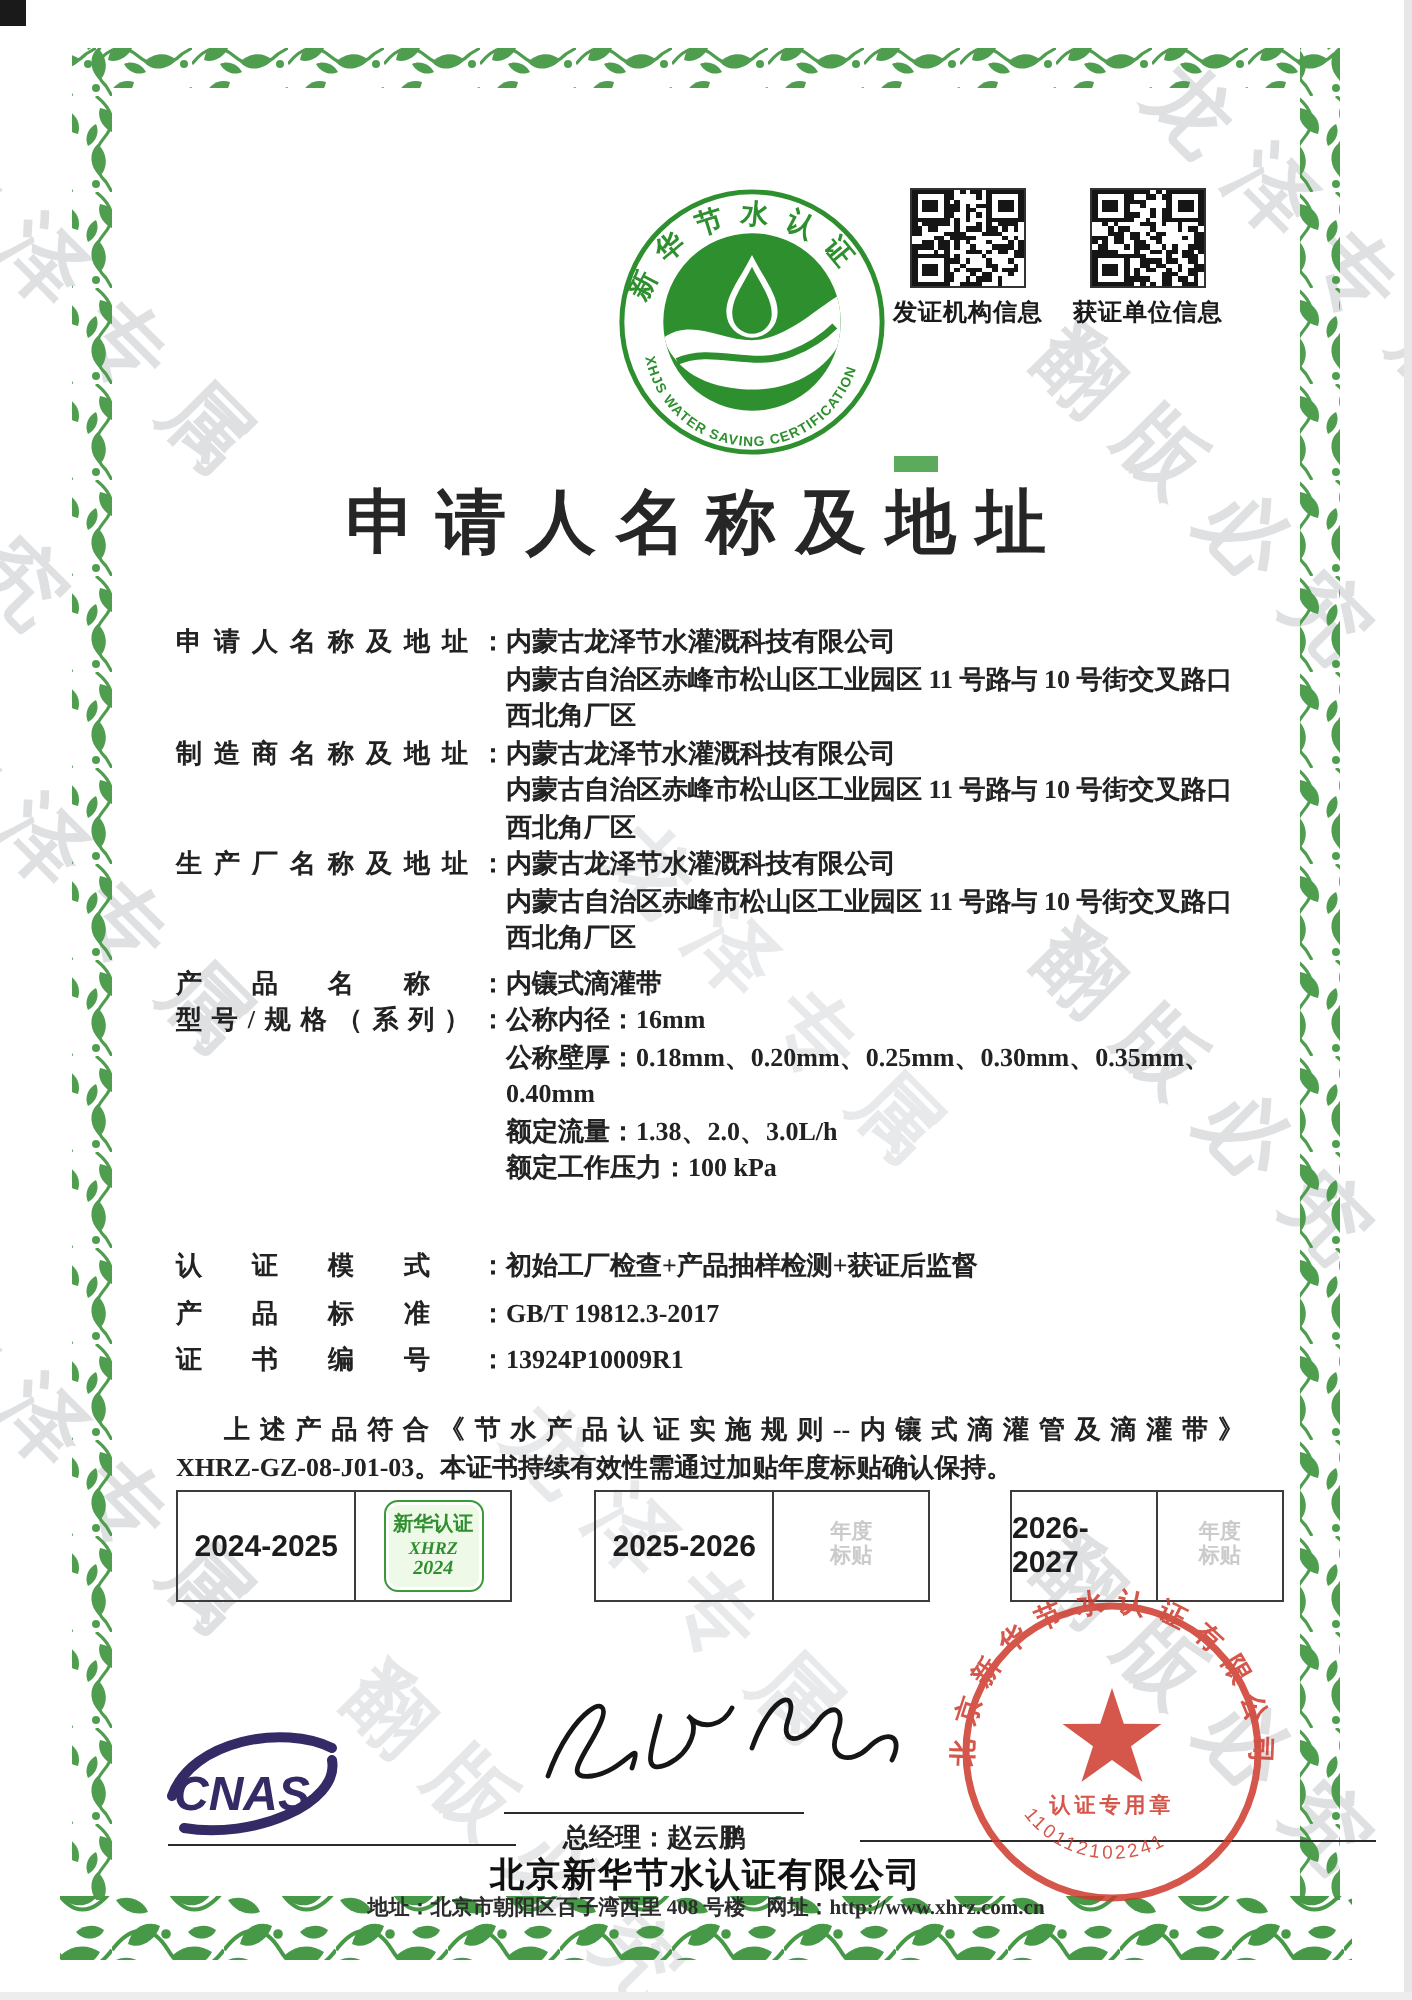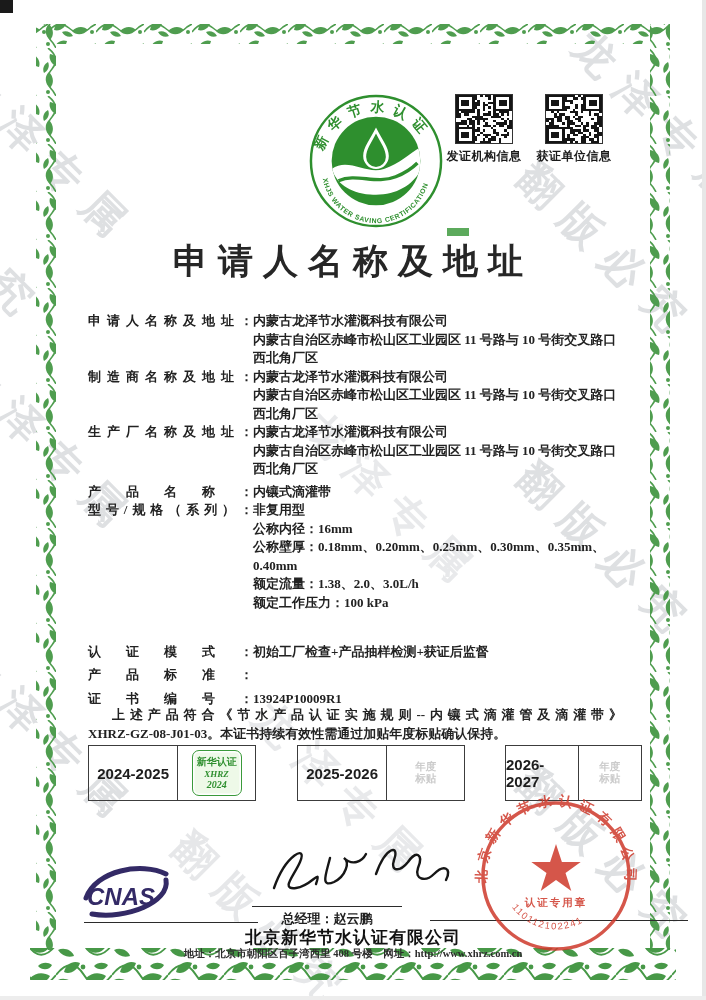--- a/index.html
+++ b/index.html
@@ -1066,40 +1066,42 @@
       </div>
       <div class="frow" style="margin-top: 4px;">
         <div class="flabel">产品名称：</div>
         <div class="fvalue">
           <div class="fline">内镶式滴灌带</div>
         </div>
       </div>
       <div class="frow">
         <div class="flabel">型号/规格（系列）：</div>
         <div class="fvalue">
-          <div class="fline">非复用型</div>
           <div class="fline">公称内径：16mm</div>
           <div class="fline">公称壁厚：0.18mm、0.20mm、0.25mm、0.30mm、0.35mm、0.40mm</div>
           <div class="fline">额定流量：1.38、2.0、3.0L/h</div>
           <div class="fline">额定工作压力：100 kPa</div>
         </div>
       </div>
       <div class="frow" style="margin-top: 7px;">
         <div class="fvalue">
           <div class="fline"></div>
         </div>
       </div>
       <div class="frow" style="margin-top: 5px;">
         <div class="flabel">认证模式：</div>
         <div class="fvalue">
           <div class="fline">初始工厂检查+产品抽样检测+获证后监督</div>
         </div>
       </div>
       <div class="frow" style="margin-top: 5px;">
         <div class="flabel">产品标准：</div>
+        <div class="fvalue">
+          <div class="fline">GB/T 19812.3-2017</div>
+        </div>
       </div>
       <div class="frow" style="margin-top: 5px;">
         <div class="flabel">证书编号：</div>
         <div class="fvalue">
           <div class="fline">13924P10009R1</div>
         </div>
       </div>
     </div>
 
   <div class="compliance">

